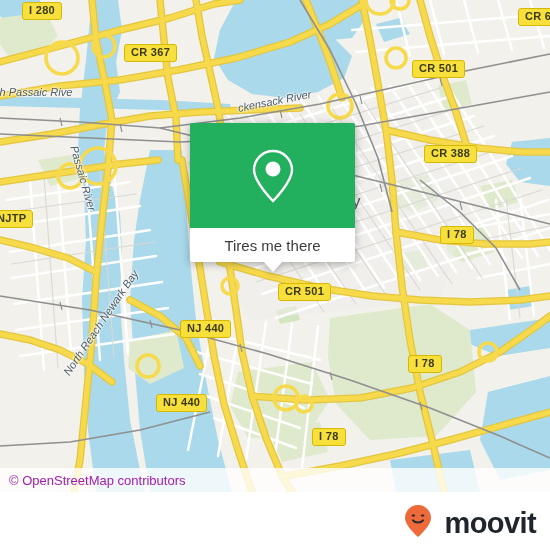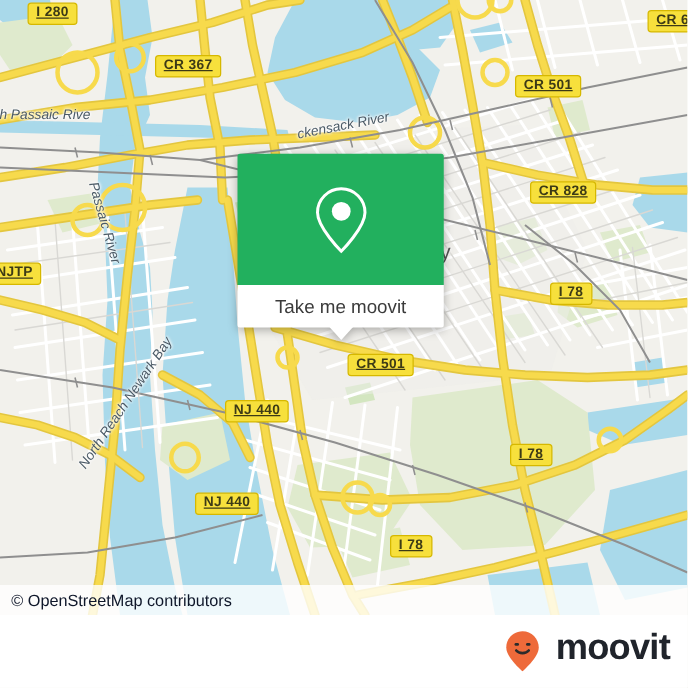--- a/index.html
+++ b/index.html
@@ -47,21 +47,20 @@
   .shield {
     background: #f7e03c;
     border: 1.5px solid #d6b800;
     border-radius: 3px;
     color: #3c3a16;
     font-size: 11px;
     font-weight: bold;
     padding: 1px 6px 2px 6px;
     letter-spacing: .3px;
     line-height: 13px;
-    text-decoration: underline;
   }
   .watername {
     color: #4b5a66;
     font-size: 11px;
     font-style: italic;
     text-shadow: 0 0 3px #fff, 0 0 3px #fff, 0 0 2px #fff;
   }
   .placename {
     color: #555;
     font-size: 17px;
@@ -73,21 +72,21 @@
     position: absolute;
     left: 0; top: 468px;
     width: 550px; height: 24px;
     background: rgba(255,255,255,0.80);
     display: flex; align-items: center;
     box-sizing: border-box;
     padding-left: 9px;
   }
   #attribution span {
     font-size: 13px;
-    color: #0f172a;
+    color: #a21caf;
   }
 
   
   #popup {
     position: absolute;
     left: 190px; top: 123px;
     width: 165px;
     filter: drop-shadow(0 2px 4px rgba(0,0,0,0.30));
   }
   #popup-head {
@@ -128,21 +127,21 @@
     left: 12px; top: 50%;
     transform: translateY(-50%);
     font-size: 17px;
     color: #3a3a3a;
     white-space: nowrap;
   }
   #brand {
     position: absolute;
     right: 14px; top: 50%;
     transform: translateY(-50%);
-    display: flex; align-items: flex-start; gap: 12px;
+    display: flex; align-items: flex-end; gap: 12px;
   }
   #brand-word {
     font-size: 29px;
     color: #20242b;
     font-weight: bold;
     letter-spacing: -0.6px;
     line-height: 29px;
   }
 </style>
 </head>
@@ -364,21 +363,21 @@
           <path d="M150,320 L152,328"></path>
         <path d="M240,344 L242,352"></path>
           <path d="M330,372 L332,380"></path>
         <path d="M420,402 L422,410"></path>
       </g>
     </svg>
 
     <div class="maplabel shield" style="left:22px;  top:2px;">I 280</div>
     <div class="maplabel shield" style="left:124px; top:44px;">CR 367</div>
     <div class="maplabel shield" style="left:412px; top:60px;">CR 501</div>
-    <div class="maplabel shield" style="left:424px; top:145px;">CR 828</div>
+    <div class="maplabel shield" style="left:424px; top:145px;">CR 388</div>
     <div class="maplabel shield" style="left:518px; top:8px;">CR 6</div>
     <div class="maplabel shield" style="left:-10px; top:210px;">NJTP</div>
     <div class="maplabel shield" style="left:440px; top:226px;">I 78</div>
     <div class="maplabel shield" style="left:278px; top:283px;">CR 501</div>
     <div class="maplabel shield" style="left:180px; top:320px;">NJ 440</div>
     <div class="maplabel shield" style="left:408px; top:355px;">I 78</div>
     <div class="maplabel shield" style="left:156px; top:394px;">NJ 440</div>
     <div class="maplabel shield" style="left:312px; top:428px;">I 78</div>
 
     <div class="maplabel watername" style="left:-6px; top:86px;">ch Passaic Rive</div>
@@ -389,21 +388,21 @@
     <div class="maplabel placename" style="left:352px; top:192px;">y</div>
 
     <div id="popup">
       <div id="popup-head">
         <svg width="46" height="58" viewBox="0 0 46 58">
           <path d="M23 4 C12.5 4 4 12.5 4 23 C4 35 23 54 23 54 C23 54 42 35 42 23 C42 12.5 33.5 4 23 4 Z" fill="none" stroke="#ffffff" stroke-width="2.4"></path>
           <circle cx="23" cy="22" r="7.5" fill="#ffffff"></circle>
         </svg>
       </div>
       <div id="popup-cta">
-        <span>Take me moovit</span>
+        <span>Tires me there</span>
       </div>
       <div id="popup-tail"></div>
     </div>
 
     <div id="attribution">
       <span>© OpenStreetMap contributors</span>
     </div>
   </div>
 
   <div id="footer">

